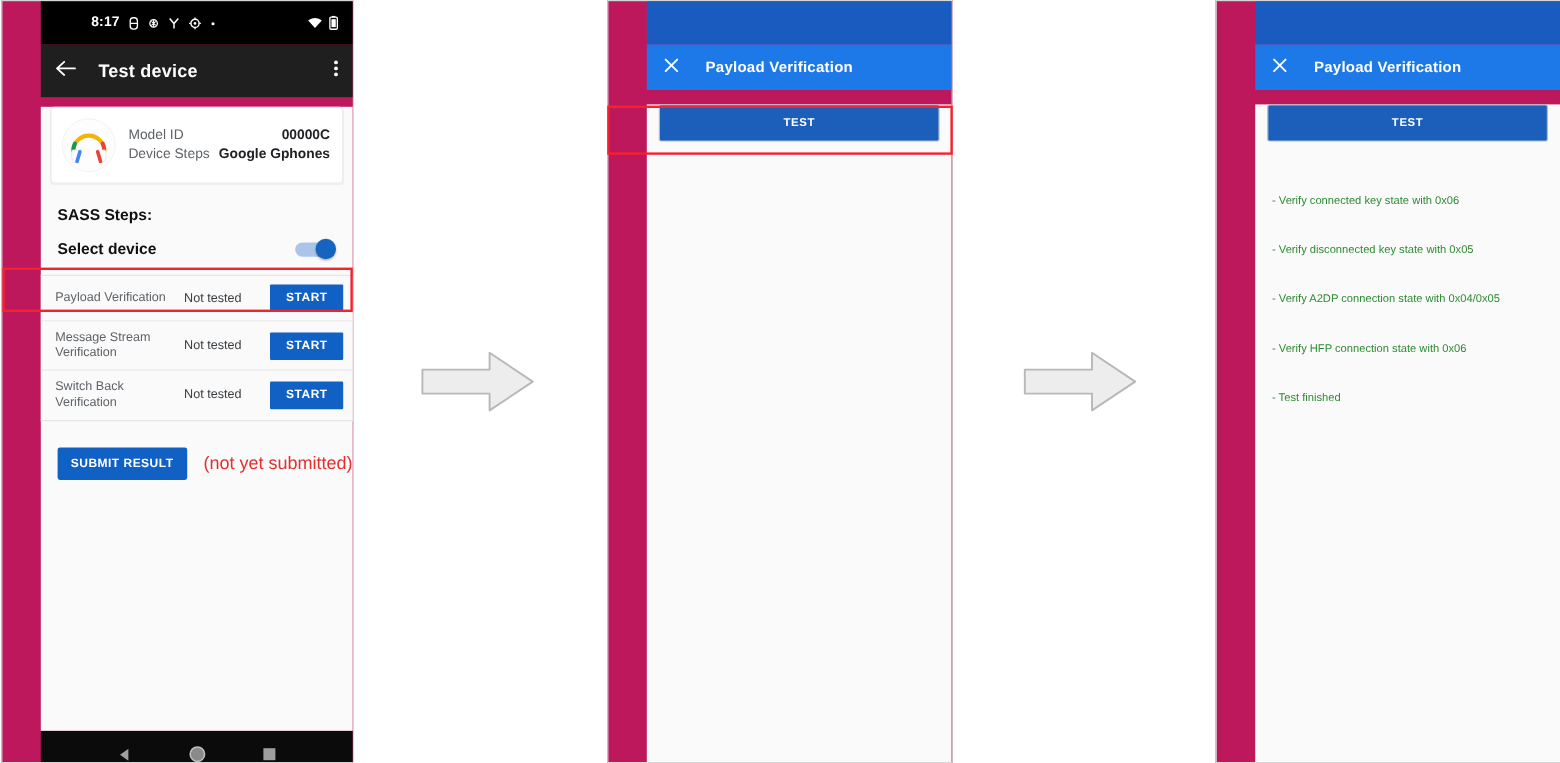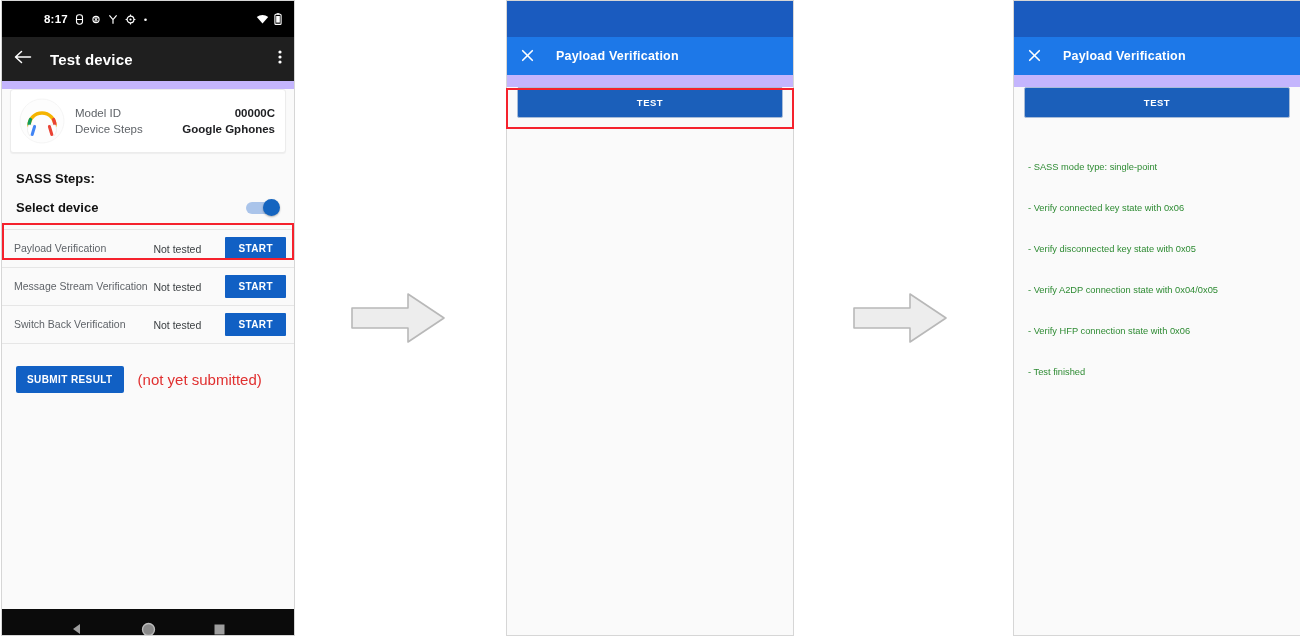--- a/index.html
+++ b/index.html
@@ -7,23 +7,24 @@
     width: 1300px; height: 636px;
     background: #ffffff;
     font-family: "Liberation Sans", sans-serif;
     overflow: hidden;
   }
   .stage { position: relative; width: 1300px; height: 636px; }
 
   
   .phone {
     position: absolute;
-    background: #c4b5fd;
+    background: #be185d;
     border: 1px solid #d6d6d6;
     overflow: hidden;
+    padding-left: 32px;
   }
   #phone1 { left: 1px;    top: 0;  width: 294px; height: 636px; }
   #phone2 { left: 506px;  top: 0;  width: 288px; height: 636px; }
   #phone3 { left: 1013px; top: 0;  width: 288px; height: 636px; }
 
   
   .statusbar {
     height: 36px; background: #000; color: #fff;
     display: flex; align-items: center;
     padding: 0 10px; font-size: 11px; position: relative;
@@ -323,21 +324,20 @@
       <span class="x">
         <svg width="13" height="13" viewBox="0 0 13 13">
             <path d="M1.7 1.7 L11.3 11.3 M11.3 1.7 L1.7 11.3" stroke="#fff" stroke-width="1.6" stroke-linecap="round"></path>
           </svg>
       </span>
       <span class="title">Payload Verification</span>
     </div>
     <div class="blue-body">
       <button class="btn-test">TEST</button>
       <div class="log">
-        <div>- SASS mode type: single-point</div>
         <div>- Verify connected key state with 0x06</div>
         <div>- Verify disconnected key state with 0x05</div>
         <div>- Verify A2DP connection state with 0x04/0x05</div>
         <div>- Verify HFP connection state with 0x06</div>
         <div>- Test finished</div>
       </div>
     </div>
 
   </div>
 

